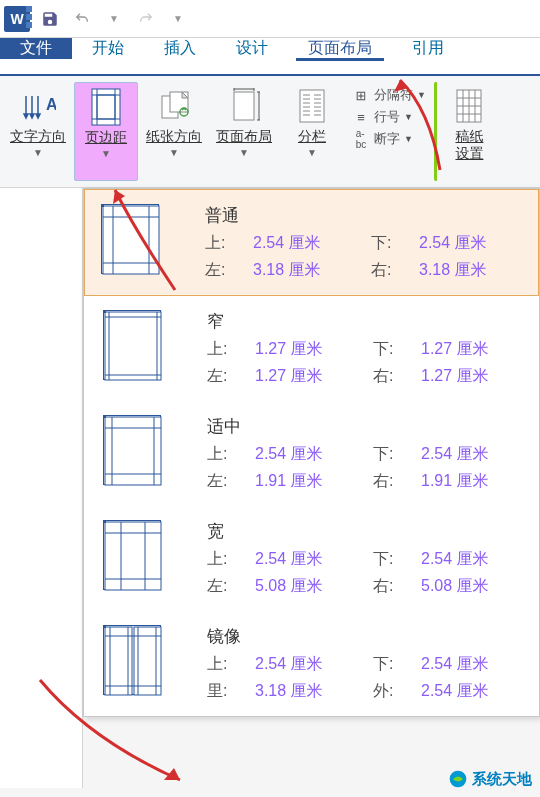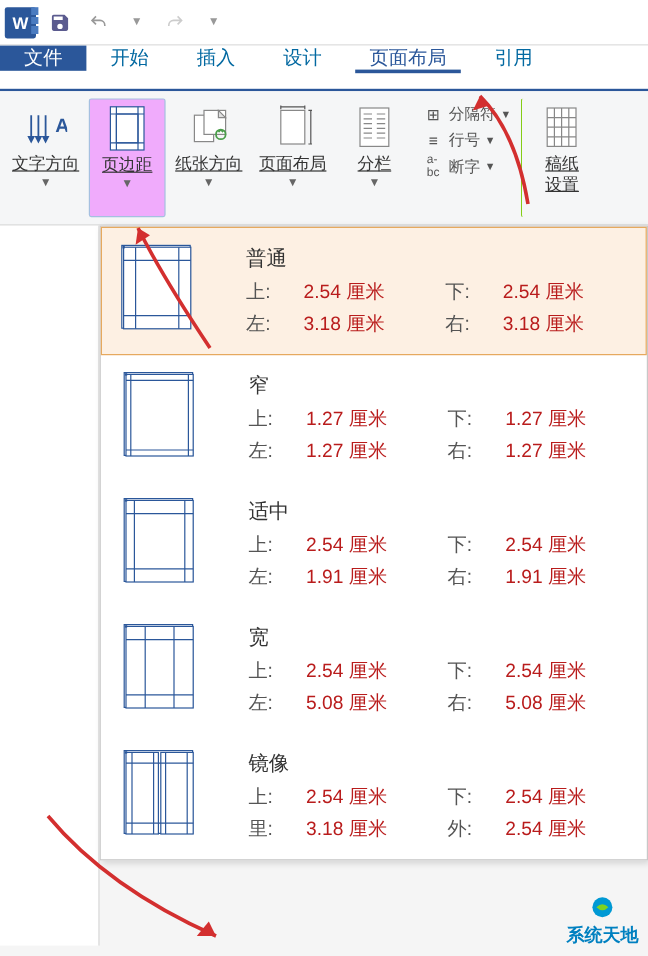--- a/index.html
+++ b/index.html
@@ -31,25 +31,25 @@
     
     .dropdown { position: absolute; top: 188px; left: 83px; right: 0; background: #fff; border: 1px solid #c8c8c8; box-shadow: 2px 2px 6px rgba(0,0,0,0.15); }
     .dd-item { display: flex; padding: 14px 16px; cursor: pointer; gap: 24px; border-left: 3px solid transparent; }
     .dd-item.selected { background: #fdf0e3; border: 1px solid #e6a95e; }
     .dd-icon { width: 58px; height: 70px; border: 1px solid #2b579a; position: relative; flex-shrink: 0; background: #fff; }
     .dd-icon::before { content: ''; position: absolute; border: 1px solid #2b579a; }
     .dd-content { flex: 1; margin-left: 22px; }
     .dd-title { font-size: 17px; color: #333; margin-bottom: 6px; }
     .dd-grid { display: grid; grid-template-columns: 40px 110px 40px 110px; gap: 6px 8px; font-size: 16px; color: #555; }
     .dd-label { color: #555; }
-    .dd-value { color: #b91c1c; }
+    .dd-value { color: #8b5cf6; }
     
     .arrow { position: absolute; pointer-events: none; }
     
-    .watermark { position: absolute; right: 8px; bottom: 8px; display: flex; align-items: center; gap: 4px; font-size: 15px; color: #0080c0; font-weight: bold; flex-direction: column; }
+    .watermark { position: absolute; right: 8px; bottom: 8px; display: flex; align-items: center; gap: 4px; font-size: 15px; color: #0080c0; font-weight: bold; }
     .watermark-icon { width: 20px; height: 20px; }
     
     .doc-area { position: absolute; top: 188px; left: 0; width: 83px; height: 600px; background: #fff; border-right: 1px solid #d4d4d4; }
   </style>
 </head>
 <body>
 
 <div class="titlebar">
   <div class="app-icon">W</div>
   <div class="qa-btn qa-save">
@@ -179,21 +179,21 @@
       <span>行号</span>
       <span style="font-size:9px;">▼</span>
     </div>
     <div class="ribbon-small">
       <span class="ribbon-small-icon" style="font-size:10px;">a-<br>bc</span>
       <span>断字</span>
       <span style="font-size:9px;">▼</span>
     </div>
   </div>
 
-  <div class="ribbon-item" style="border-left:1px solid #84cc16;padding-left:10px;">
+  <div class="ribbon-item" style="border-left:3px solid #84cc16;padding-left:10px;">
     <div class="ribbon-icon">
       <svg width="36" height="40" viewBox="0 0 36 40">
           <rect x="6" y="4" width="24" height="32" fill="#fff" stroke="#888"></rect>
           <g stroke="#888">
             <line x1="6" y1="12" x2="30" y2="12"></line>
             <line x1="6" y1="20" x2="30" y2="20"></line>
             <line x1="6" y1="28" x2="30" y2="28"></line>
             <line x1="12" y1="4" x2="12" y2="36"></line>
             <line x1="18" y1="4" x2="18" y2="36"></line>
             <line x1="24" y1="4" x2="24" y2="36"></line>

